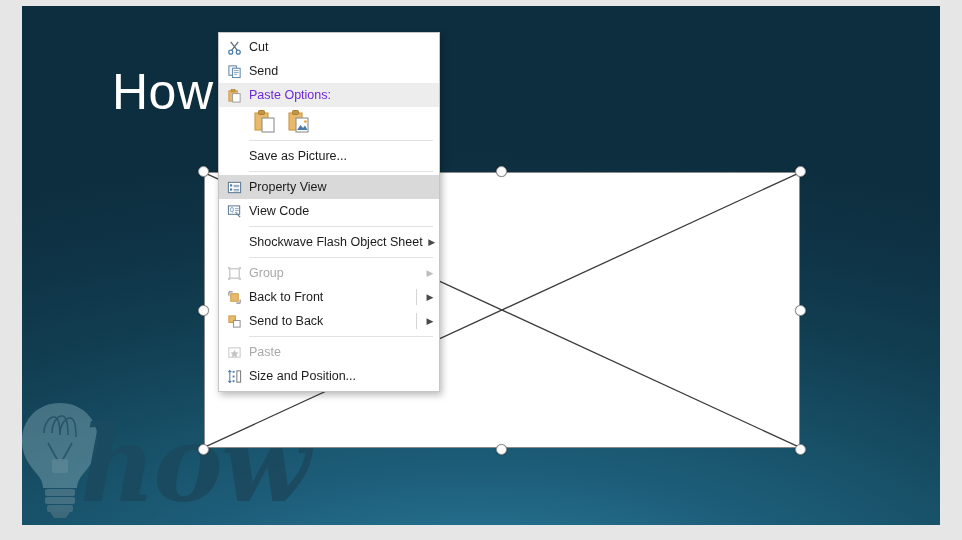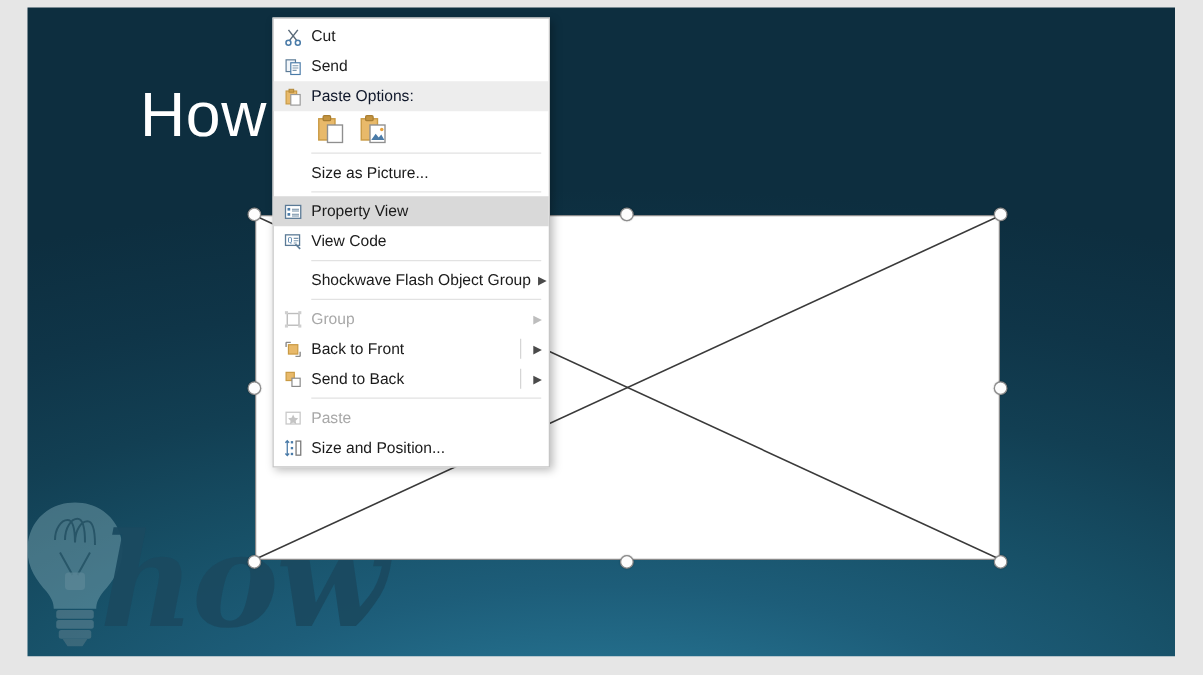--- a/index.html
+++ b/index.html
@@ -61,21 +61,21 @@
   .handle {
     position: absolute; width: 11px; height: 11px;
     background: #fdfdfd;
     border: 1.6px solid #8d8d8d;
     border-radius: 50%;
     box-shadow: 0 0 1px rgba(0,0,0,.45);
   }
 
   
   #ctxmenu {
-    position: absolute; left: 218px; top: 14px;
+    position: absolute; left: 218px; top: 32px;
     width: 222px;
     background: #ffffff;
     border: 1px solid #c6c6c6;
     box-shadow: 2px 3px 7px rgba(0,0,0,.28);
     padding: 2px 0 3px 0;
     font-size: 12.5px;
     color: #1b1b1b;
   }
   .mi {
     position: relative;
@@ -92,21 +92,21 @@
   .mi .lbl { flex: 1; padding-left: 0px; }
   .mi .arr {
     width: 18px; min-width: 18px;
     display: flex; align-items: center; justify-content: center;
     font-size: 9px; color: #4a4a4a;
   }
   .mi.disabled { color: #a8a8a8; }
   .mi.disabled .arr { color: #bdbdbd; }
   .mi.sel { background: #d9d9d9; }
   .mi.header { background: #ededed; font-weight: normal; color: #333; }
-  .mi.header .lbl { color: #0f172a; }
+  .mi.header .lbl { color: #6d28d9; }
   .mi .sep-bar {
     position: absolute; right: 22px; top: 4px;
     width: 1px; height: 16px; background: #d5d5d5;
   }
   .paste-row {
     display: flex; align-items: center;
     height: 30px; padding-left: 34px; gap: 10px;
   }
   .msep { height: 1px; background: #e2e2e2; margin: 3px 6px 3px 30px; }
 </style>
@@ -208,21 +208,21 @@
           <path d="M10 21 l3.5-5 2.5 3 2-2.5 2.5 4.5 z" fill="#4a7ba8"></path>
           <circle cx="18.4" cy="12.6" r="1.4" fill="#e8a13a"></circle>
         </svg>
       </span>
     </div>
 
     <div class="msep"></div>
 
     <div class="mi">
       <span class="ico"></span>
-      <span class="lbl">Size as Picture...</span>
+      <span class="lbl">Save as Picture...</span>
       <span class="arr"></span>
     </div>
 
     <div class="msep"></div>
 
     <div class="mi sel">
       <span class="ico">
         <svg width="15" height="15" viewBox="0 0 16 16">
           <rect x="1.5" y="2.5" width="13" height="11" fill="#ffffff" stroke="#5b7a96" stroke-width="1.1"></rect>
           <rect x="3.2" y="4.6" width="2.3" height="2.3" fill="#4a7ba8"></rect>
@@ -244,21 +244,21 @@
         </svg>
       </span>
       <span class="lbl">View Code</span>
       <span class="arr"></span>
     </div>
 
     <div class="msep"></div>
 
     <div class="mi">
       <span class="ico"></span>
-      <span class="lbl">Shockwave Flash Object Group</span>
+      <span class="lbl">Shockwave Flash Object Sheet</span>
       <span class="arr">▶</span>
     </div>
 
     <div class="msep"></div>
 
     <div class="mi disabled">
       <span class="ico">
         <svg width="15" height="15" viewBox="0 0 16 16">
           <rect x="3" y="3" width="10" height="10" fill="none" stroke="#bdbdbd" stroke-width="1.2"></rect>
           <rect x="1" y="1" width="2.6" height="2.6" fill="#cfcfcf"></rect>

